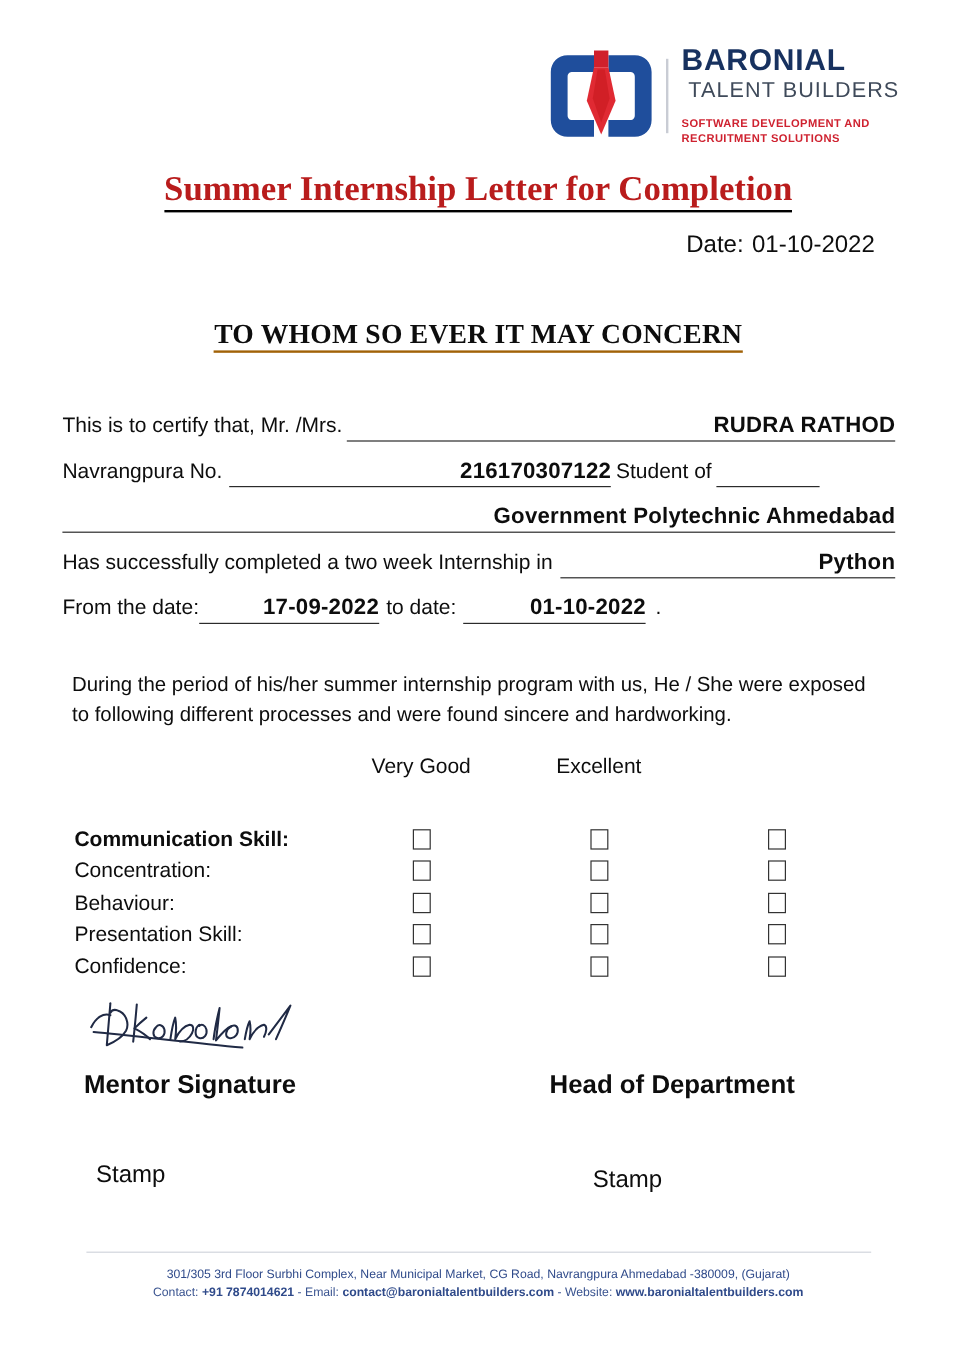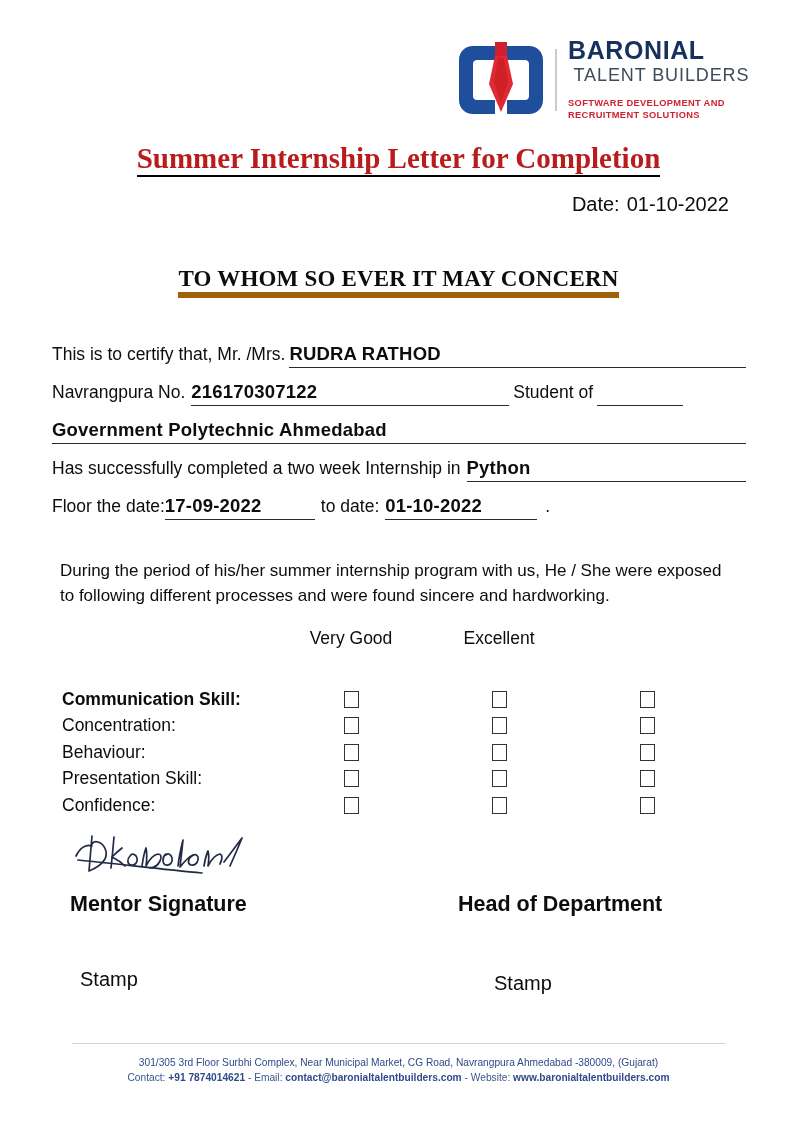--- a/index.html
+++ b/index.html
@@ -103,21 +103,21 @@
     top: 266px;
     left: 0;
     width: 797px;
     text-align: center;
     font-family: "Liberation Serif", serif;
     font-size: 23px;
     font-weight: bold;
     letter-spacing: 0.2px;
   }
   .concern-title span {
-    border-bottom: 6px solid #a16207;
+    border-bottom: 2px solid #a16207;
     padding-bottom: 1px;
   }
 
   
   .form-area {
     position: absolute;
     top: 330px;
     left: 52px;
     width: 694px;
     font-size: 17.5px;
@@ -135,21 +135,21 @@
     border-bottom: 1.5px solid #2b2b2b;
     height: 26px;
     display: inline-block;
     vertical-align: bottom;
   }
   .blank .filled {
     position: absolute;
     left: 0;
     right: 0;
     bottom: 2px;
-    text-align: left;
+    text-align: right;
     font-weight: bold;
     font-size: 18.5px;
     letter-spacing: 0.2px;
     white-space: nowrap;
   }
 
   .row-name  .blank { flex: 1 1 auto; margin-left: 4px; }
   .row-enr   .blank-enr { width: 318px; margin-left: 6px; }
   .row-enr   .mid { padding: 0 0 3px 4px; }
   .row-enr   .blank-stud { width: 86px; margin-left: 4px; }
@@ -311,21 +311,21 @@
   </div>
 
   <div class="frow row-course">
     <span class="ftext">Has successfully completed a two week Internship in</span>
     <span class="blank">
       <span class="filled">Python</span>
     </span>
   </div>
 
   <div class="frow row-dates">
-    <span class="ftext">Floor the date:</span>
+    <span class="ftext">From the date:</span>
     <span class="blank blank-from">
       <span class="filled">17-09-2022</span>
     </span>
     <span class="ftext sep">to date:</span>
     <span class="blank blank-to">
       <span class="filled">01-10-2022</span>
     </span>
     <span class="ftext dot">.</span>
   </div>
 

